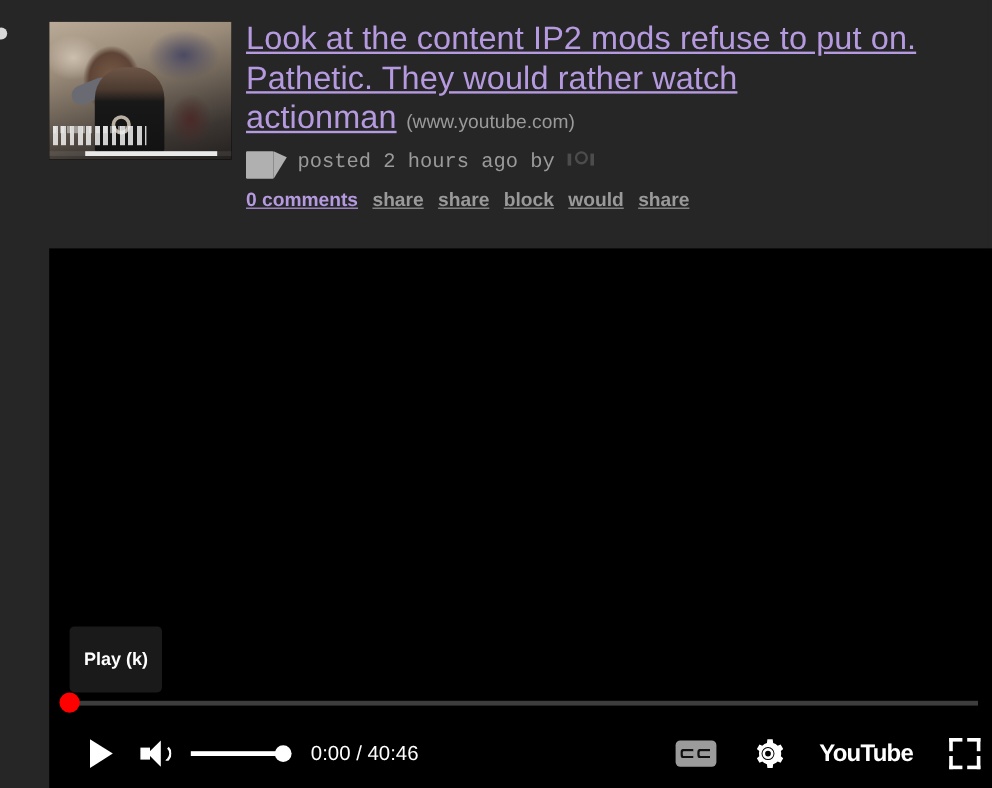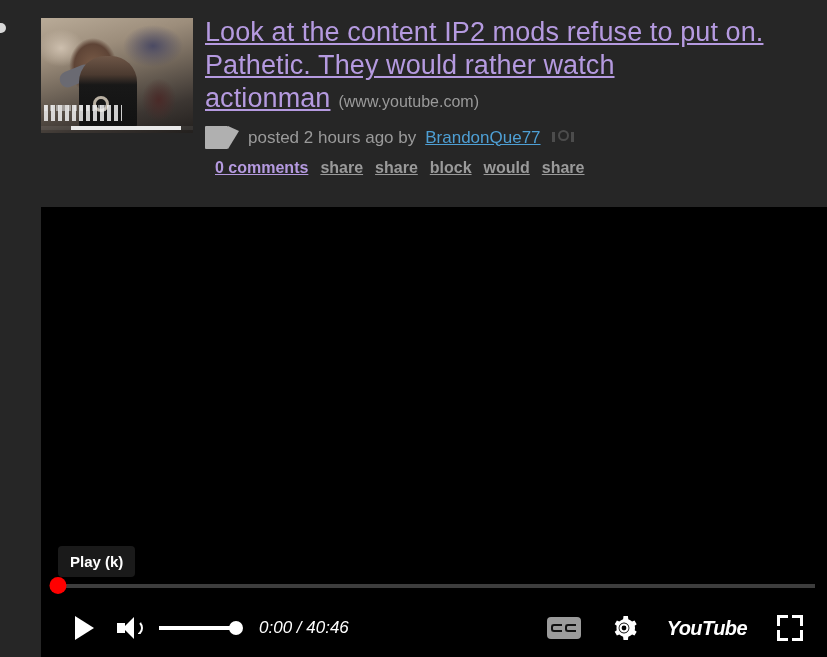--- a/index.html
+++ b/index.html
@@ -75,38 +75,38 @@
     font-size: 27px; line-height: 33px;
     color: #b59ae0; letter-spacing: 0.1px;
     display: inline;
   }
   .post-domain {
     font-size: 16px; color: #9a9a9a; margin-left: 8px;
     white-space: nowrap;
   }
 
   .post-meta {
-    margin-top: 11px; display: flex; align-items: center; gap: 9px;
-    font-size: 17px; color: #9a9a9a;
+    margin-top: 11px; display: flex; gap: 9px;
+    font-size: 17px; color: #9a9a9a; font-family: Liberation Mono, monospace;
   }
   .cam-icon { width: 34px; height: 23px; position: relative; flex: none; }
   .cam-icon .body { position: absolute; left: 0; top: 0; width: 23px; height: 23px; background: #b0b0b0; border-radius: 1px; }
   .cam-icon .lens { position: absolute; left: 23px; top: 0; width: 0; height: 0;
     border-top: 5px solid transparent; border-bottom: 18px solid transparent; border-left: 11px solid #b0b0b0; }
   .meta-author { color: #4e9fd4; }
   .award-icon { width: 22px; height: 15px; position: relative; opacity: .55; flex: none; margin-left: 2px; }
   .award-icon .c { position: absolute; left: 6px; top: 0; width: 11px; height: 11px; border-radius: 50%; border: 2px solid #6b6b6b; }
   .award-icon .l, .award-icon .r { position: absolute; top: 2px; width: 3px; height: 10px; background: #6b6b6b; }
   .award-icon .l { left: 0; } .award-icon .r { right: 0; }
 
   .post-links {
     margin-top: 10px; display: flex; align-items: center; gap: 12px;
     font-size: 16px; font-weight: bold;
   }
-  .post-links .comments { color: #b59ae0; margin-left: 10px; }
+  .post-links .comments { color: #b59ae0; }
   .post-links .lk { color: #9a9a9a; }
 
   
   .player {
     position: absolute; left: 41px; top: 207px;
     width: 786px; height: 450px;
     background: #000; overflow: hidden;
   }
   .player-top {
     position: absolute; left: 0; top: 0; right: 0; height: 96px;
@@ -125,38 +125,38 @@
     width: 64px; text-align: center; color: #fff; flex: none; cursor: pointer;
   }
   .share-arrow { width: 34px; height: 26px; margin: 0 auto 6px; display: block; }
   .share-label { font-size: 15px; font-weight: bold; }
 
   
   .tooltip {
     position: absolute; left: 17px; bottom: 80px;
     background: rgba(28,28,28,0.92); color: #fff;
     font-size: 15px; font-weight: bold;
-    padding: 7px 12px; border-radius: 4px;
+    padding: 19px 12px; border-radius: 4px;
   }
 
   
   .progress-wrap {
     position: absolute; left: 12px; right: 12px; bottom: 68px; height: 6px;
   }
   .progress-track { position: absolute; left: 0; right: 0; top: 1px; height: 4px; background: #3d3d3d; }
   .progress-played { position: absolute; left: 0; top: 1px; height: 4px; width: 0.6%; background: #ff0000; }
   .progress-knob {
     position: absolute; left: 5px; top: -6px; width: 17px; height: 17px;
     border-radius: 50%; background: #ff0000; transform: translateX(-50%);
   }
 
   
   .controls {
     position: absolute; left: 0; right: 0; bottom: 0; height: 58px;
-    display: flex; align-items: center; padding: 0 24px 0 20px; font-style: italic;
+    display: flex; align-items: center; padding: 0 10px 0 20px;
   }
   .ctl-left { display: flex; align-items: center; gap: 0; }
   .ctl-right { margin-left: auto; display: flex; align-items: center; gap: 30px; }
   .ctl { width: 46px; height: 40px; display: flex; align-items: center; justify-content: center; cursor: pointer; }
   .play-tri {
     width: 0; height: 0; border-left: 19px solid #fff;
     border-top: 12px solid transparent; border-bottom: 12px solid transparent;
   }
   .spk { position: relative; width: 26px; height: 22px; }
   .spk .box { position: absolute; left: 0; top: 6px; width: 8px; height: 10px; background: #fff; }
@@ -211,21 +211,20 @@
       <div>
         <a class="post-title" href="#">Look at the content IP2 mods refuse to put on. Pathetic. They would rather watch actionman</a><span class="post-domain">(www.youtube.com)</span>
       </div>
 
       <div class="post-meta">
         <span class="cam-icon">
           <span class="body"></span>
             <span class="lens"></span>
         </span>
         <span>posted 2 hours ago by</span>
-        <a class="meta-author" href="#">BrandonQue77</a>
         <span class="award-icon">
           <span class="l"></span>
             <span class="c"></span>
             <span class="r"></span>
         </span>
       </div>
 
       <div class="post-links">
         <a class="comments" href="#">0 comments</a>
         <a class="lk" href="#">share</a>

